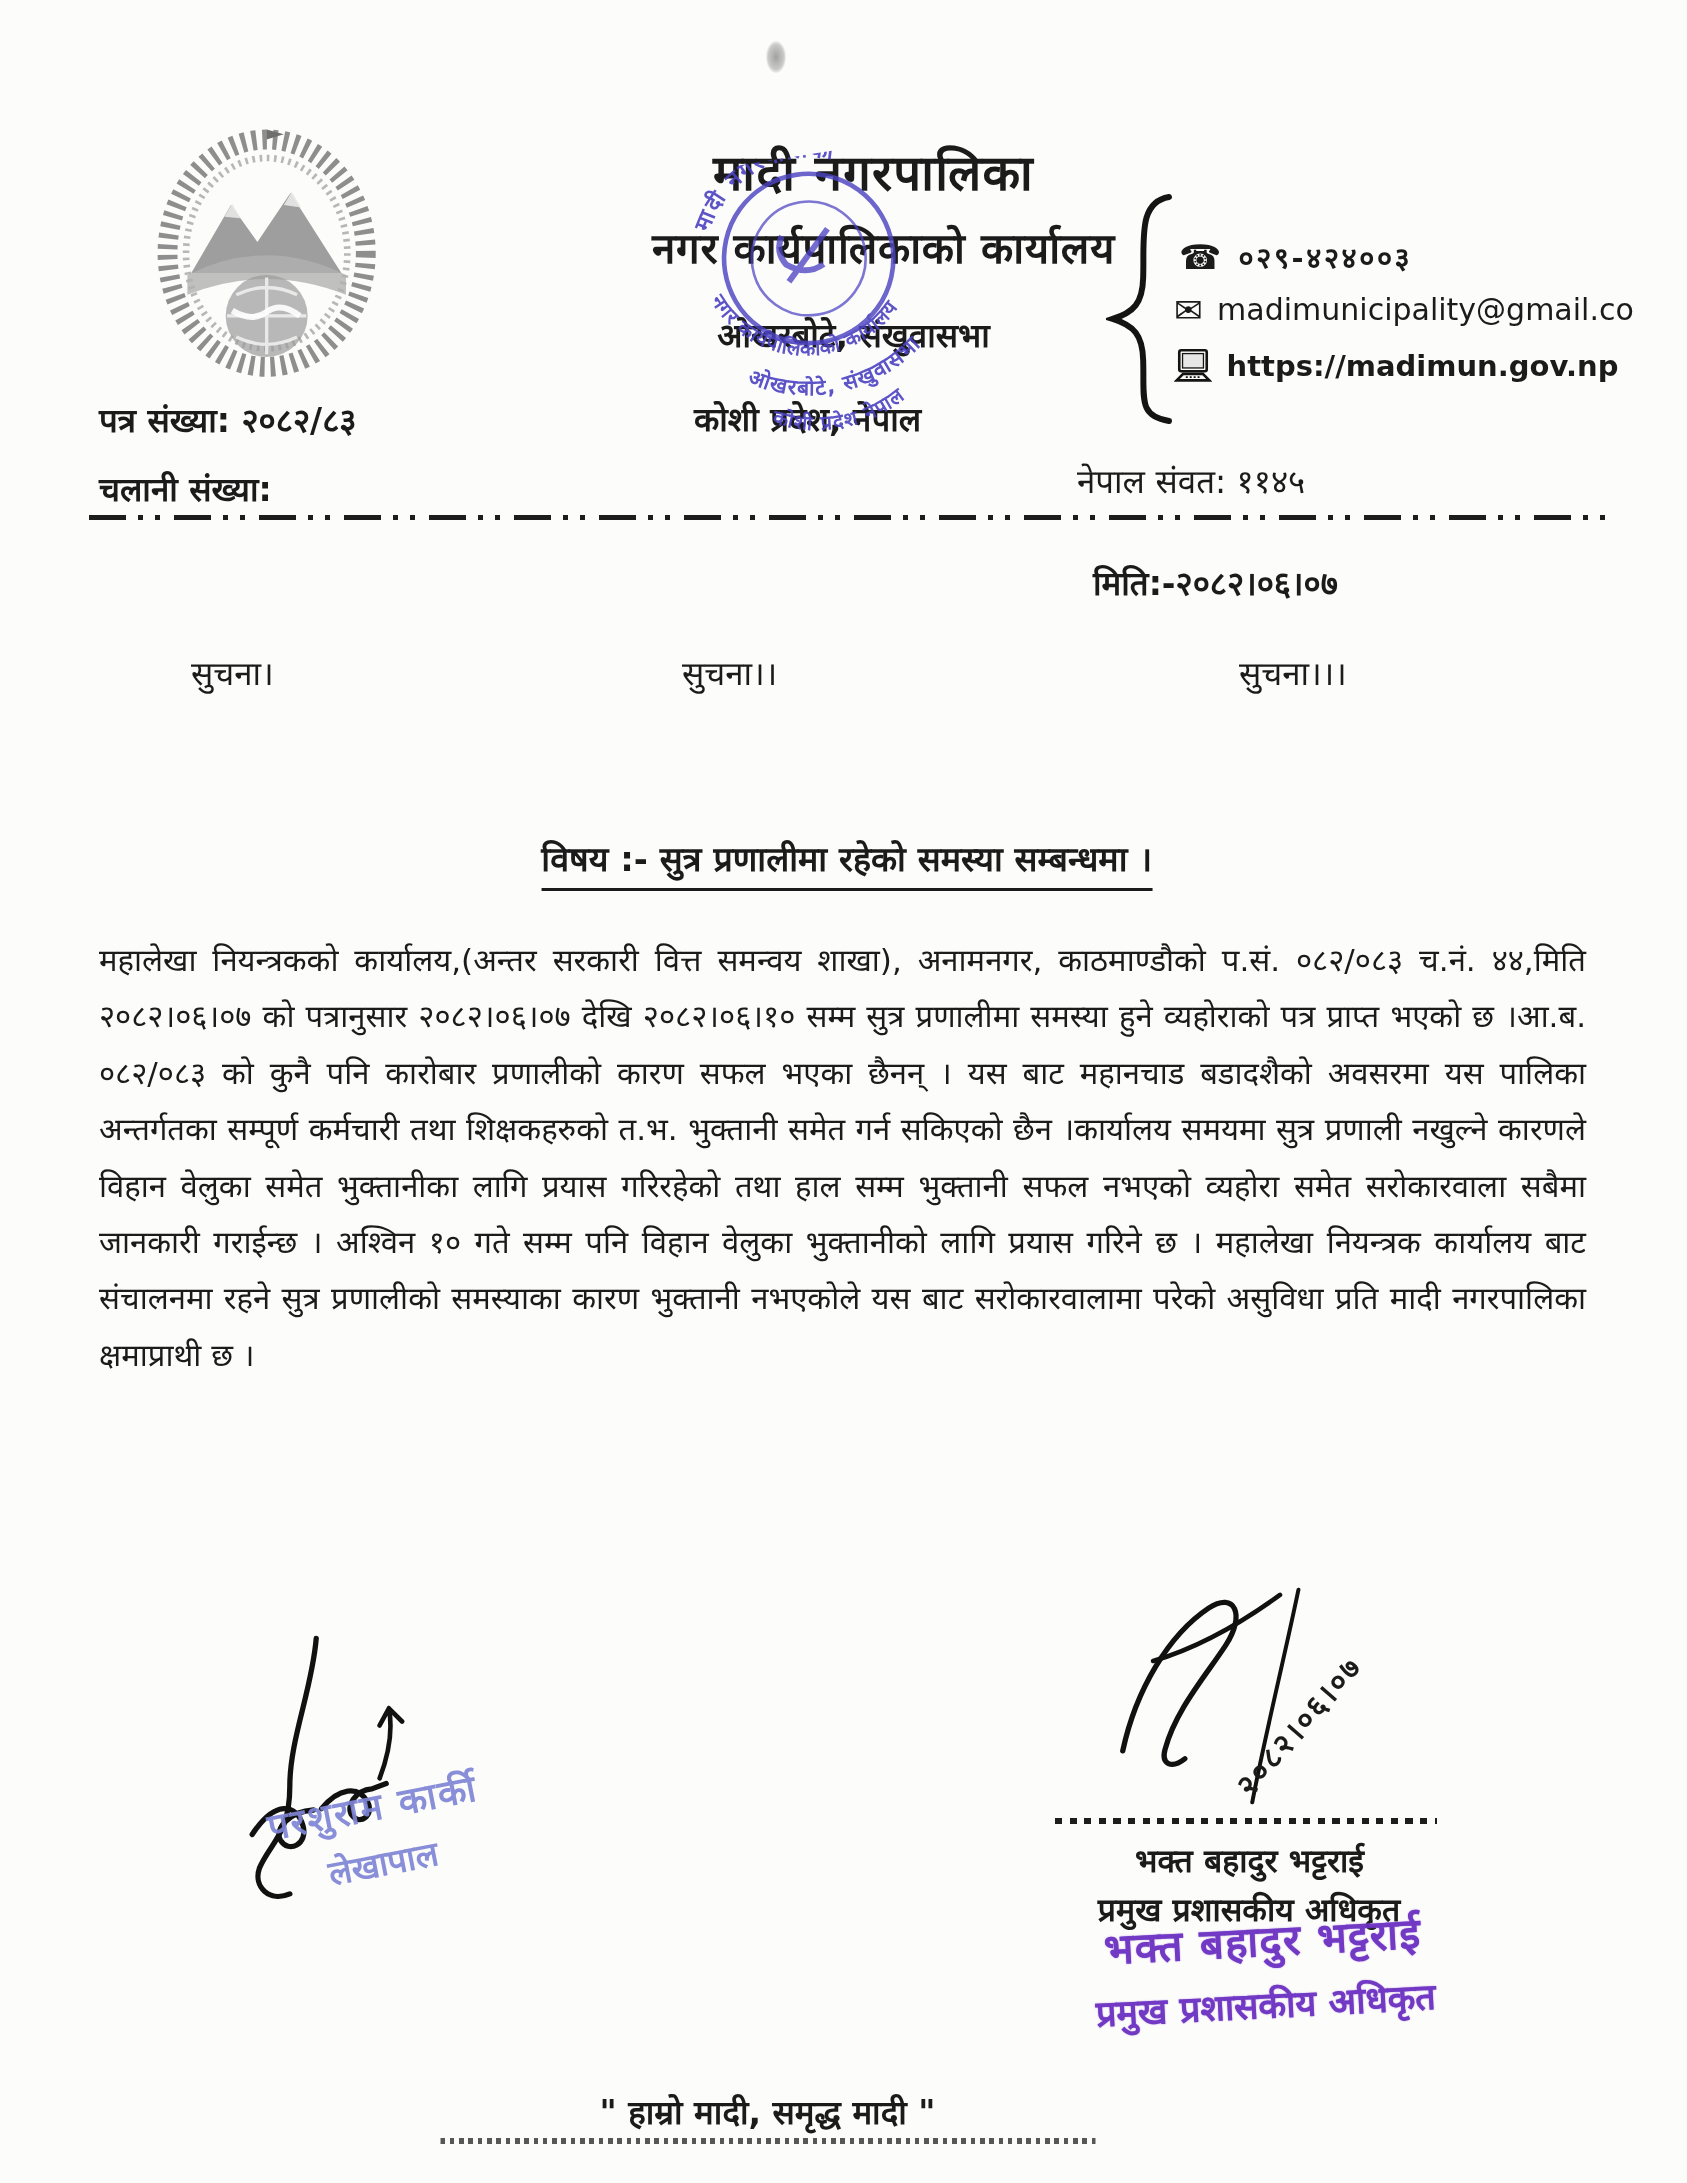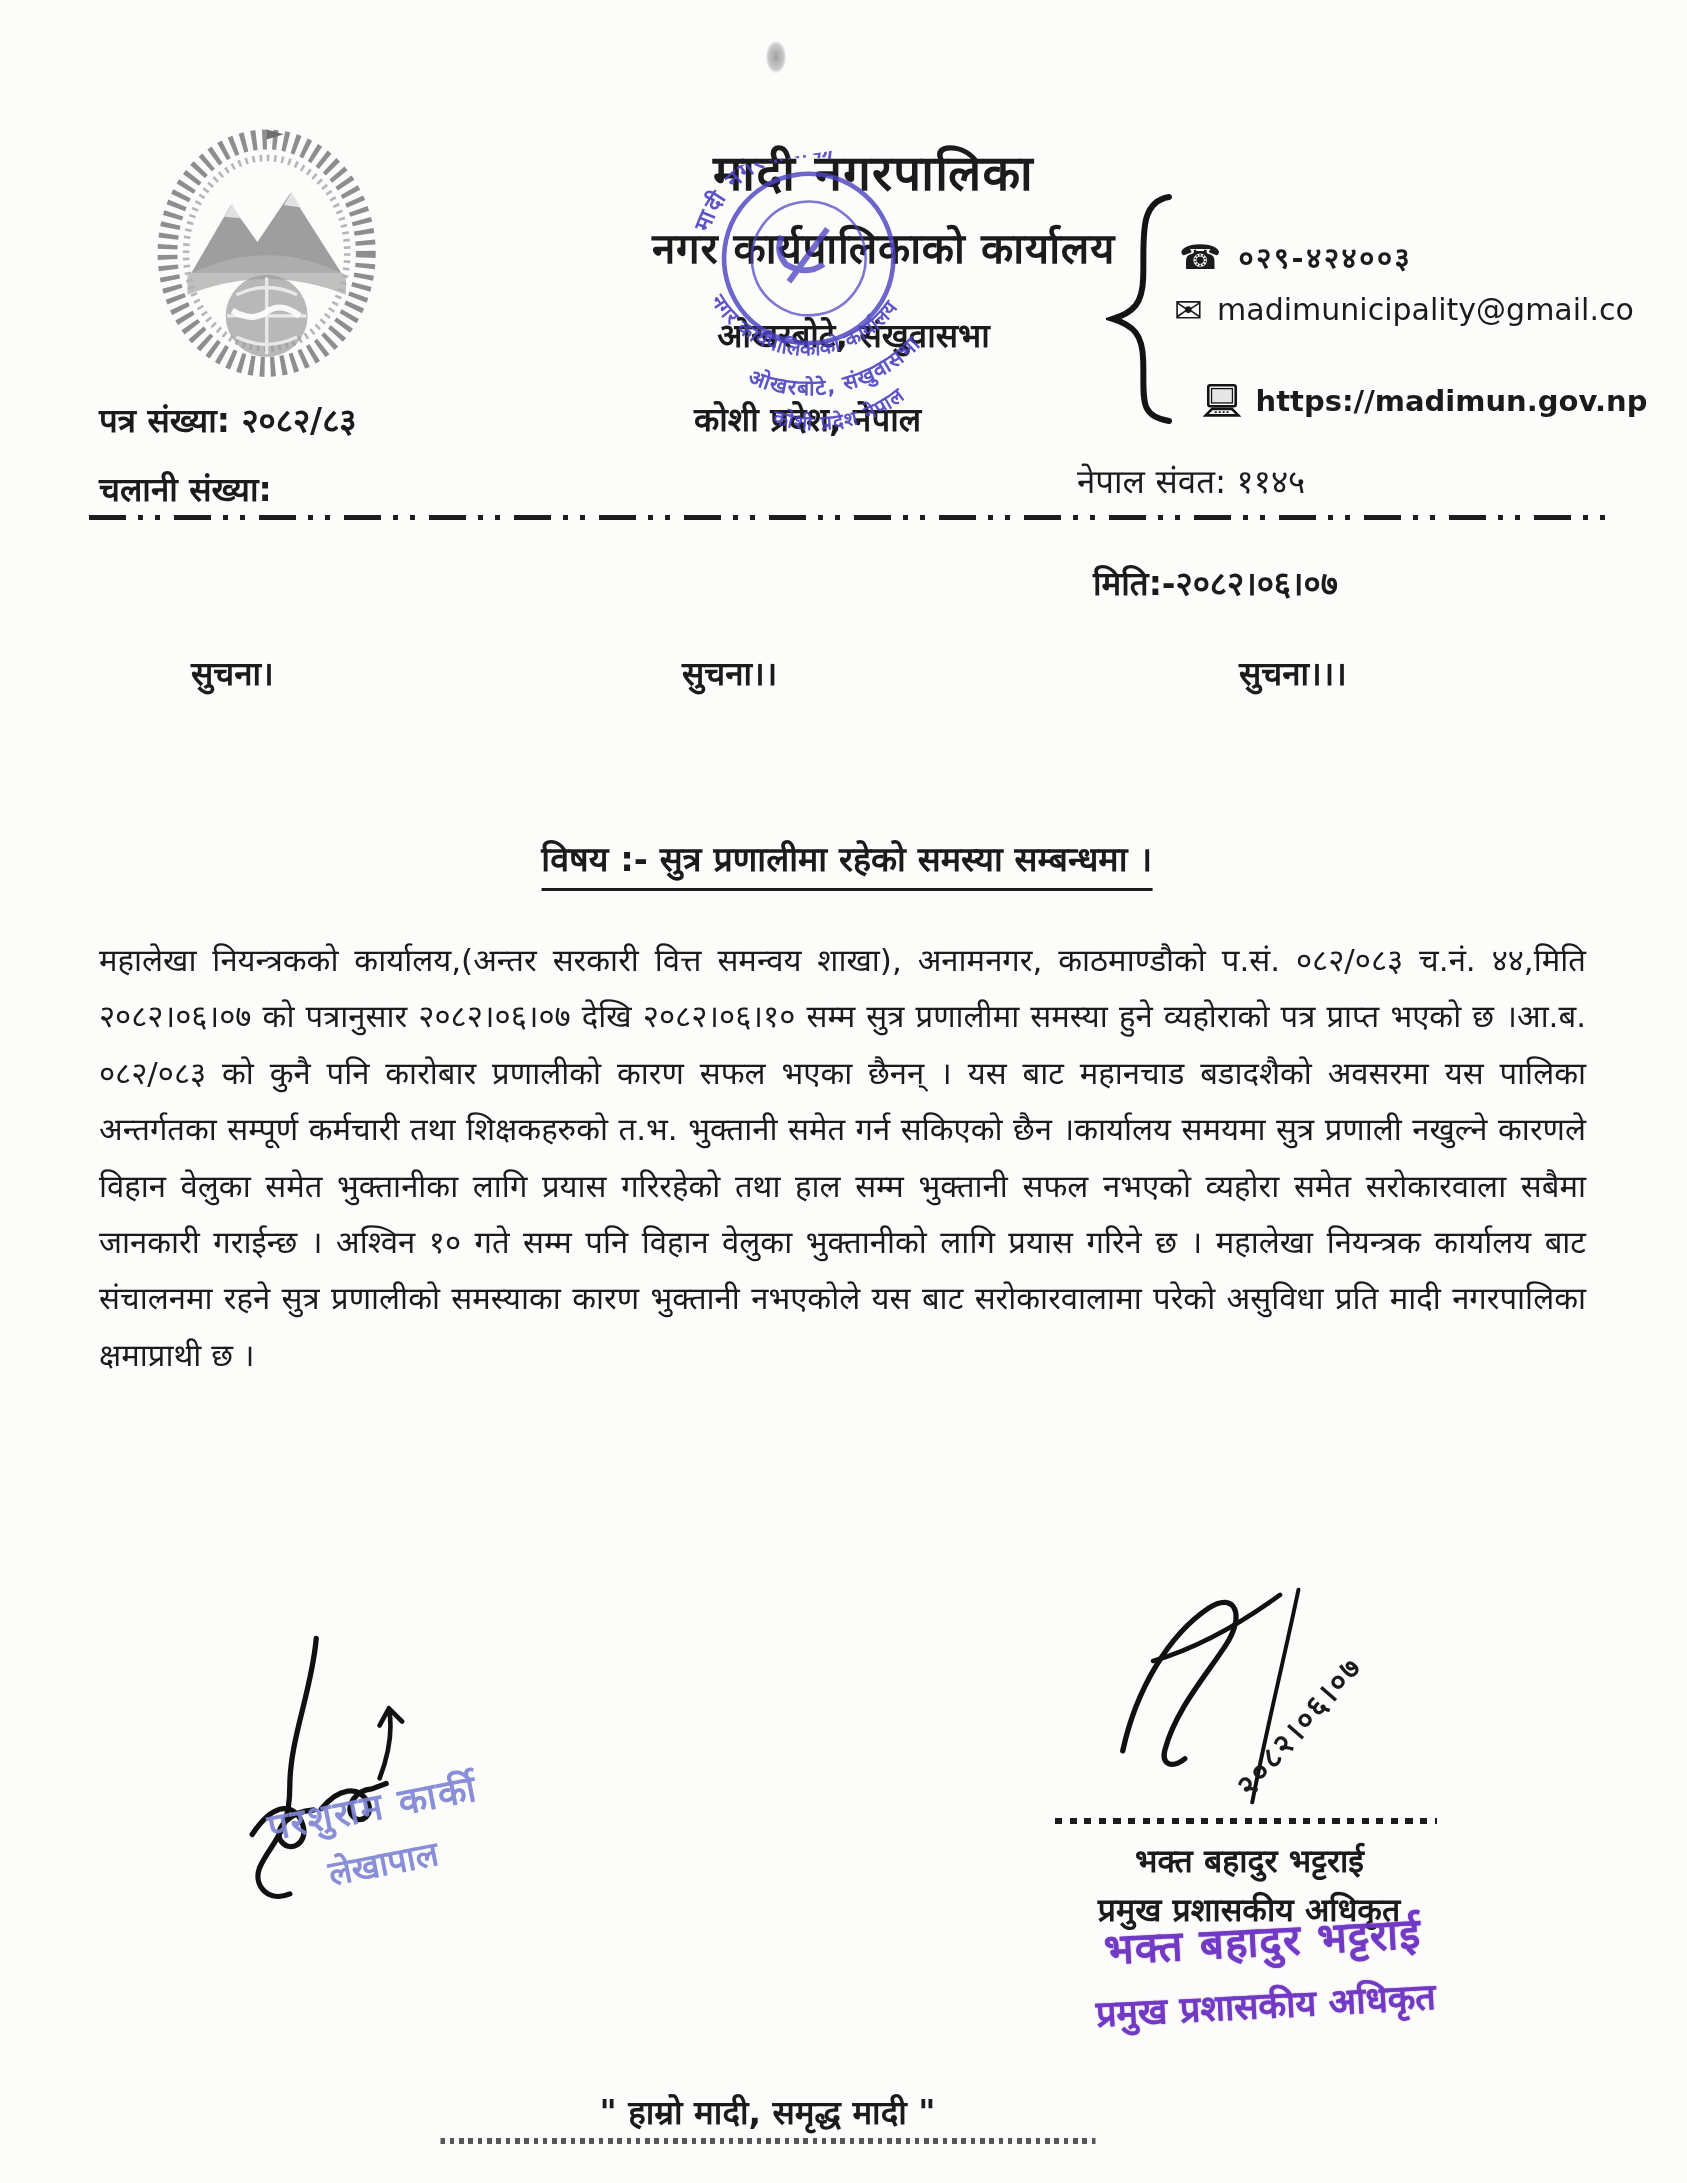--- a/index.html
+++ b/index.html
@@ -25,32 +25,32 @@
   .emblem{left:153px;top:124px;width:228px;height:255px;}
 
   
   .seal{left:672px;top:155px;width:291px;height:318px;transform:rotate(-9deg);opacity:.9;}
 
   
   .brace{left:1106px;top:193px;width:73px;height:232px;}
   .contact-row{display:flex;align-items:center;gap:14.6px;white-space:nowrap;}
   .contact-phone{left:1179px;top:237px;font-size:29px;font-weight:bold;letter-spacing:2.6px;}
   .contact-email{left:1174px;top:292px;font-size:30px;}
-  .contact-web{left:1203px;top:349px;font-size:29px;font-weight:bold;margin-top:35px;}
+  .contact-web{left:1174px;top:349px;font-size:29px;font-weight:bold;}
   .c-icon{font-size:34px;line-height:1;}
 
   
   .patra{left:99px;top:397px;font-size:33px;font-weight:bold;text-align:center;}
   .chalani{left:99px;top:466px;font-size:33px;font-weight:bold;}
   .sambat{left:1077px;top:458px;font-size:33px;font-weight:normal;}
   .dashdot{left:89px;top:515px;width:1518px;height:5.3px;
     background:repeating-linear-gradient(to right,#1d1d1d 0 37px,transparent 37px 49px,#1d1d1d 49px 54px,transparent 54px 66px,#1d1d1d 66px 71px,transparent 71px 85px);}
   .miti{left:1093px;top:560px;font-size:33px;font-weight:bold;}
 
-  .notice{top:650px;font-size:33px;font-weight:bold;}
+  .notice{top:650px;font-size:33px;font-weight:normal;}
   .notice-1{left:191px;} .notice-2{left:682px;} .notice-3{left:1239px;}
 
   
   .subject{top:835px;font-size:34px;font-weight:bold;border-bottom:3.3px solid #1b1b1b;
     padding-bottom:6.6px;margin-left:3.3px;text-align:right;}
 
   
   .body-text{left:99px;top:932px;width:1487px;font-size:31px;line-height:1.82;
     text-align:justify;text-align-last:left;}
 

